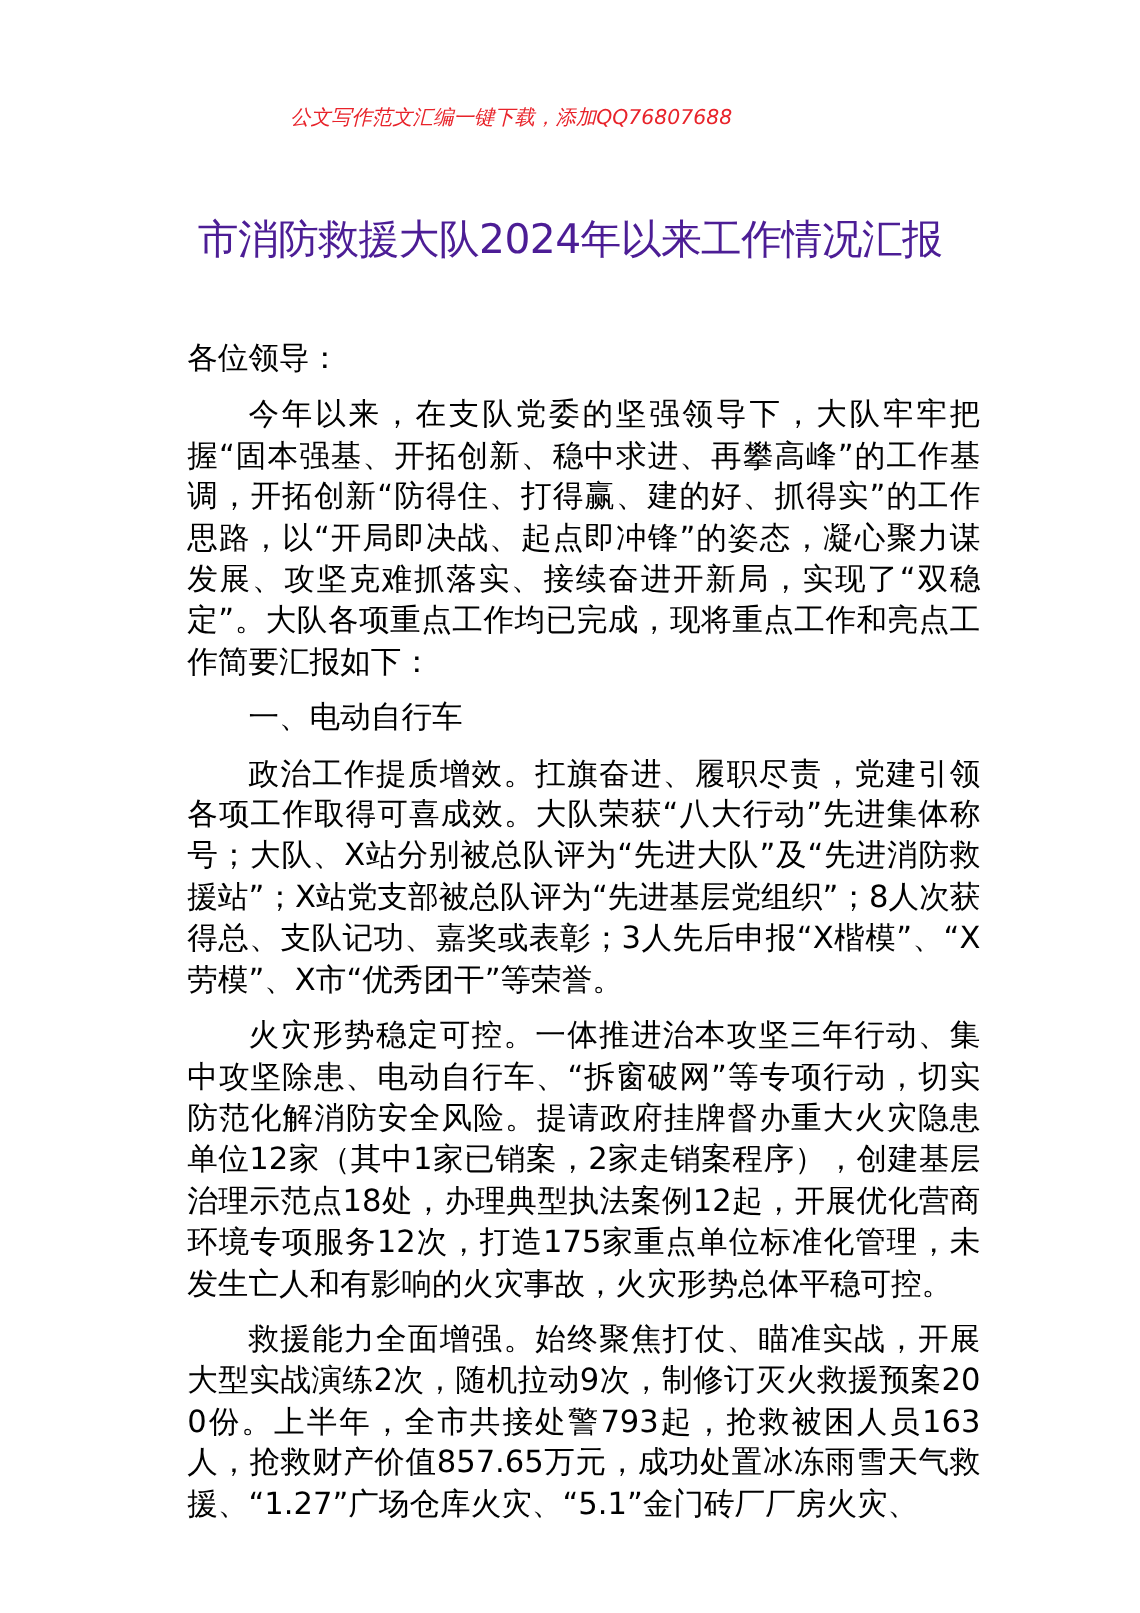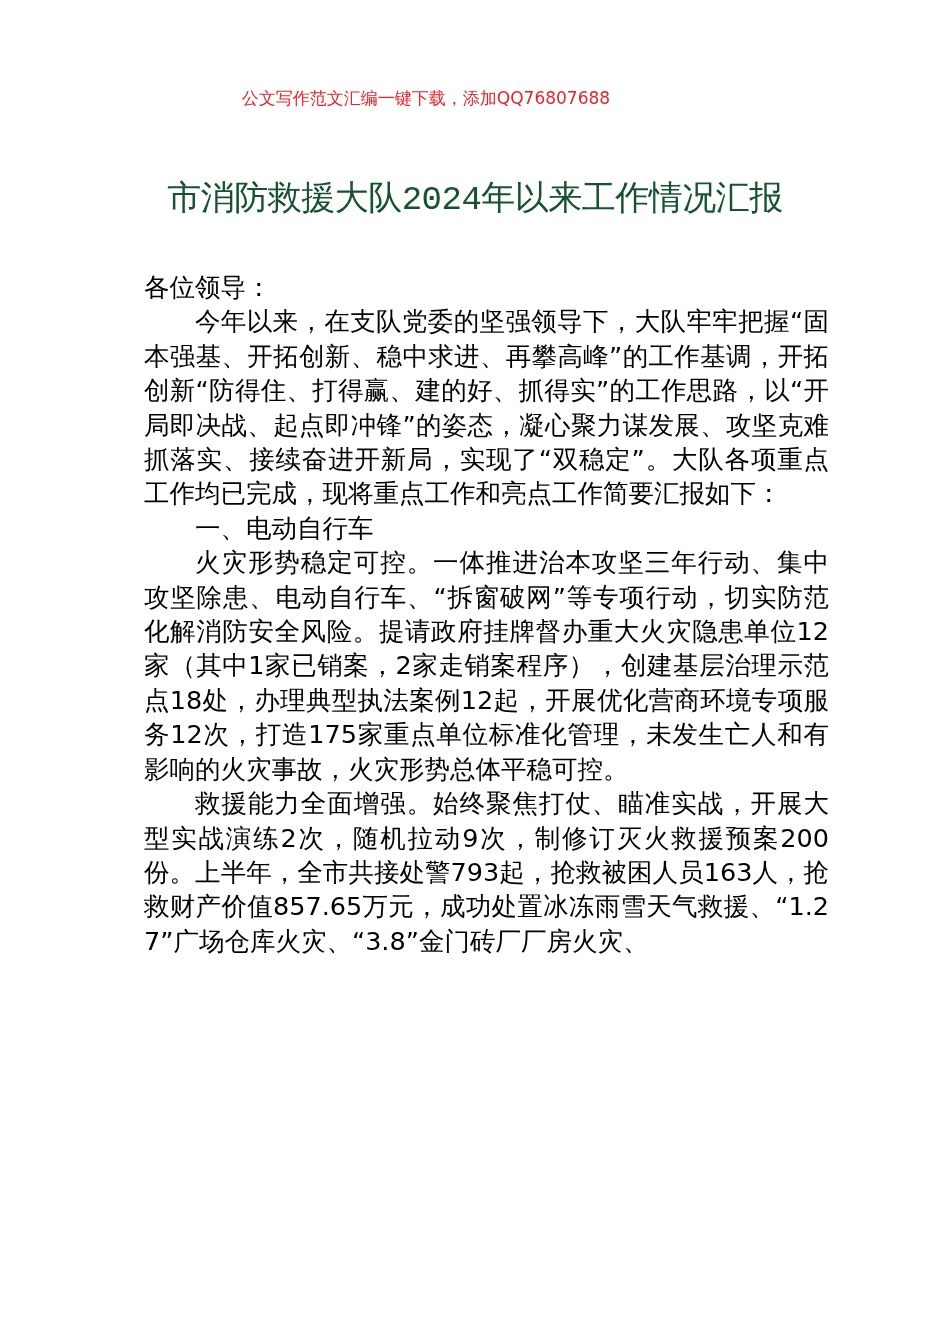--- a/index.html
+++ b/index.html
@@ -18,44 +18,44 @@
     .banner {
       position: absolute;
       top: 86px;
       left: 0;
       width: 852px;
       text-align: center;
       font-size: 17px;
       color: #e8232a;
       letter-spacing: 0px;
       line-height: 24px;
+      font-style: italic;
     }
     .title {
       position: absolute;
       top: 176px;
       left: 0;
       width: 950px;
       text-align: center;
       font-size: 34px;
       line-height: 48px;
       letter-spacing: -0.5px;
-      color: #14532d;
-      font-family: Liberation Mono, monospace;
+      color: #4c1d95;
     }
     .content {
       position: absolute;
       top: 270px;
       left: 144px;
       width: 685px;
       font-size: 25.5px;
       line-height: 34.4px;
       color: #000;
     }
     .content p {
-      margin: 0;
+      margin: 12px;
       text-align: justify;
       text-align-last: left;
       word-break: break-all;
     }
     .indent {
       text-indent: 51px;
     }
     .salutation {
       margin: 0;
     }
@@ -64,15 +64,16 @@
 <body>
 
 <div class="banner">公文写作范文汇编一键下载，添加QQ76807688</div>
 
 <div class="title">市消防救援大队2024年以来工作情况汇报</div>
 
 <div class="content">
   <p class="salutation">各位领导：</p>
   <p class="indent">今年以来，在支队党委的坚强领导下，大队牢牢把握“固本强基、开拓创新、稳中求进、再攀高峰”的工作基调，开拓创新“防得住、打得赢、建的好、抓得实”的工作思路，以“开局即决战、起点即冲锋”的姿态，凝心聚力谋发展、攻坚克难抓落实、接续奋进开新局，实现了“双稳定”。大队各项重点工作均已完成，现将重点工作和亮点工作简要汇报如下：</p>
   <p class="indent">一、电动自行车</p>
+  <p class="indent">政治工作提质增效。扛旗奋进、履职尽责，党建引领各项工作取得可喜成效。大队荣获“八大行动”先进集体称号；大队、X站分别被总队评为“先进大队”及“先进消防救援站”；X站党支部被总队评为“先进基层党组织”；8人次获得总、支队记功、嘉奖或表彰；3人先后申报“X楷模”、“X劳模”、X市“优秀团干”等荣誉。</p>
   <p class="indent">火灾形势稳定可控。一体推进治本攻坚三年行动、集中攻坚除患、电动自行车、“拆窗破网”等专项行动，切实防范化解消防安全风险。提请政府挂牌督办重大火灾隐患单位12家（其中1家已销案，2家走销案程序），创建基层治理示范点18处，办理典型执法案例12起，开展优化营商环境专项服务12次，打造175家重点单位标准化管理，未发生亡人和有影响的火灾事故，火灾形势总体平稳可控。</p>
-  <p class="indent">救援能力全面增强。始终聚焦打仗、瞄准实战，开展大型实战演练2次，随机拉动9次，制修订灭火救援预案200份。上半年，全市共接处警793起，抢救被困人员163人，抢救财产价值857.65万元，成功处置冰冻雨雪天气救援、“1.27”广场仓库火灾、“3.8”金门砖厂厂房火灾、</p>
+  <p class="indent">救援能力全面增强。始终聚焦打仗、瞄准实战，开展大型实战演练2次，随机拉动9次，制修订灭火救援预案200份。上半年，全市共接处警793起，抢救被困人员163人，抢救财产价值857.65万元，成功处置冰冻雨雪天气救援、“1.27”广场仓库火灾、“5.1”金门砖厂厂房火灾、</p>
 </div>
 
 </body></html>

